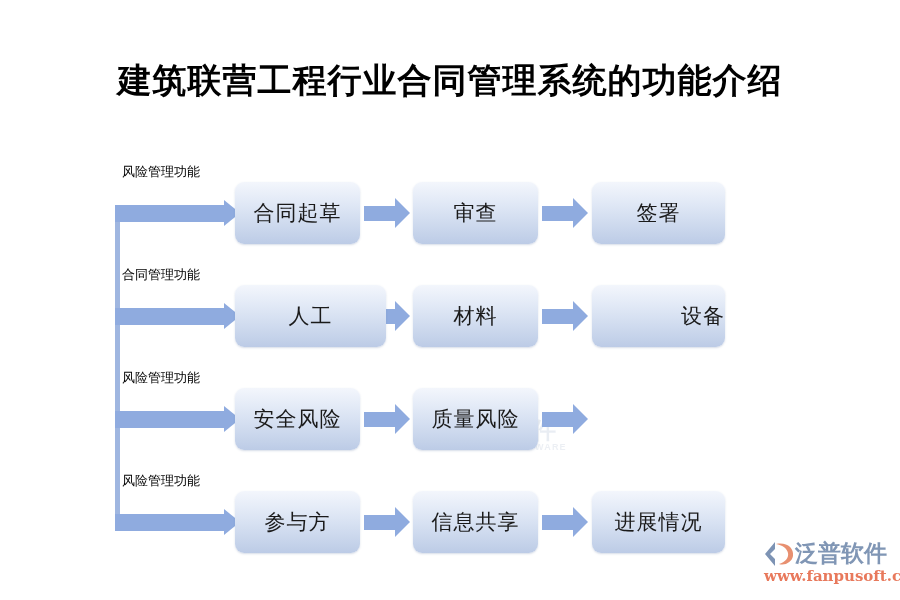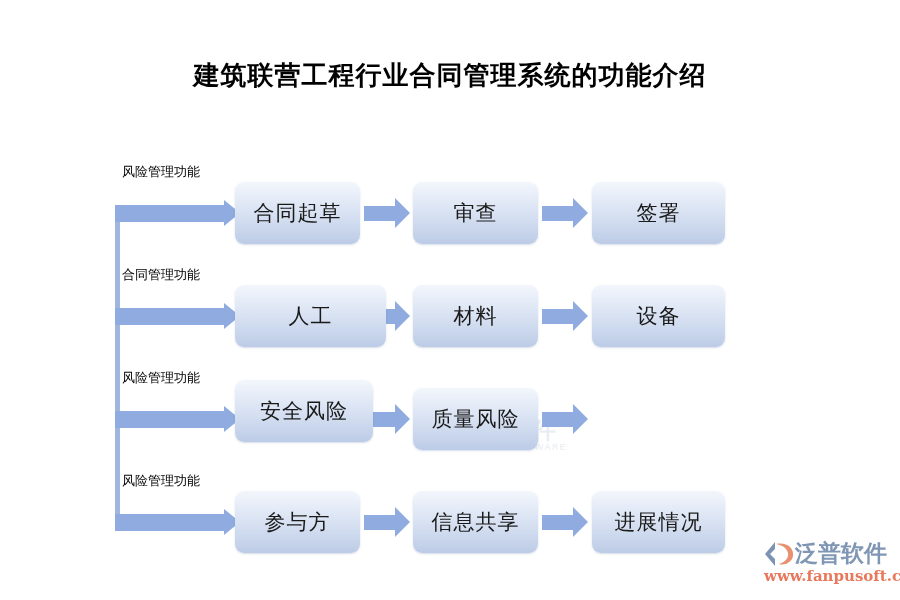--- a/index.html
+++ b/index.html
@@ -23,21 +23,21 @@
   }
 
   
   .page-title {
     position: absolute;
     left: 0;
     top: 58px;
     width: 900px;
     text-align: center;
     font-family: "DejaVu Serif", "Liberation Serif", serif;
-    font-size: 26px;
+    font-size: 34px;
     font-weight: bold;
     color: #000000;
     letter-spacing: 1px;
     white-space: nowrap;
   }
 
   
   .wm-center {
     position: absolute;
     left: 418px;
@@ -272,25 +272,25 @@
     <div class="fa-shaft" style="width:32px;"></div>
     <div class="fa-head" style="left:31px;"></div>
   </div>
   <div class="node" style="left:413px;top:285px;width:125px;">
     <span class="node-label">材料</span>
   </div>
   <div class="flow-arrow" style="left:542px;top:301px;width:46px;">
     <div class="fa-shaft" style="width:32px;"></div>
     <div class="fa-head" style="left:31px;"></div>
   </div>
-  <div class="node" style="left:592px;top:285px;width:133px;">
+  <div class="node" style="left:592px;top:285px;width:133px;justify-content:flex-end;">
     <span class="node-label">设备</span>
   </div>
 
-  <div class="node" style="left:235px;top:380px;width:138px;">
+  <div class="node" style="left:235px;top:388px;width:125px;">
     <span class="node-label">安全风险</span>
   </div>
   <div class="flow-arrow" style="left:364px;top:404px;width:46px;">
     <div class="fa-shaft" style="width:32px;"></div>
     <div class="fa-head" style="left:31px;"></div>
   </div>
   <div class="node" style="left:413px;top:388px;width:125px;">
     <span class="node-label">质量风险</span>
   </div>
   <div class="flow-arrow" style="left:542px;top:404px;width:46px;">

